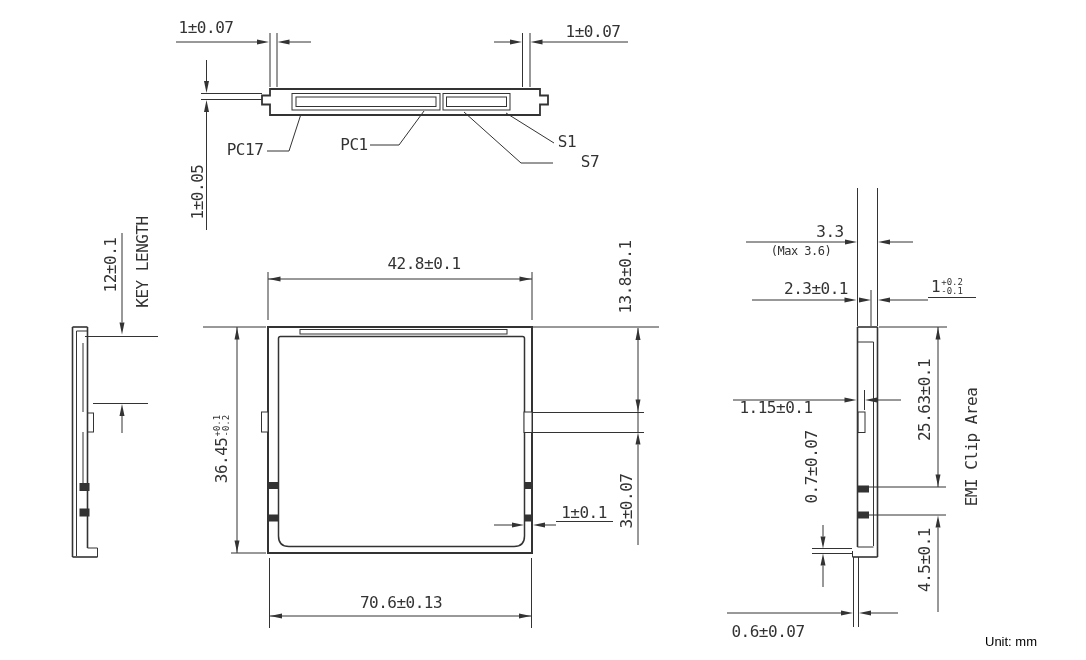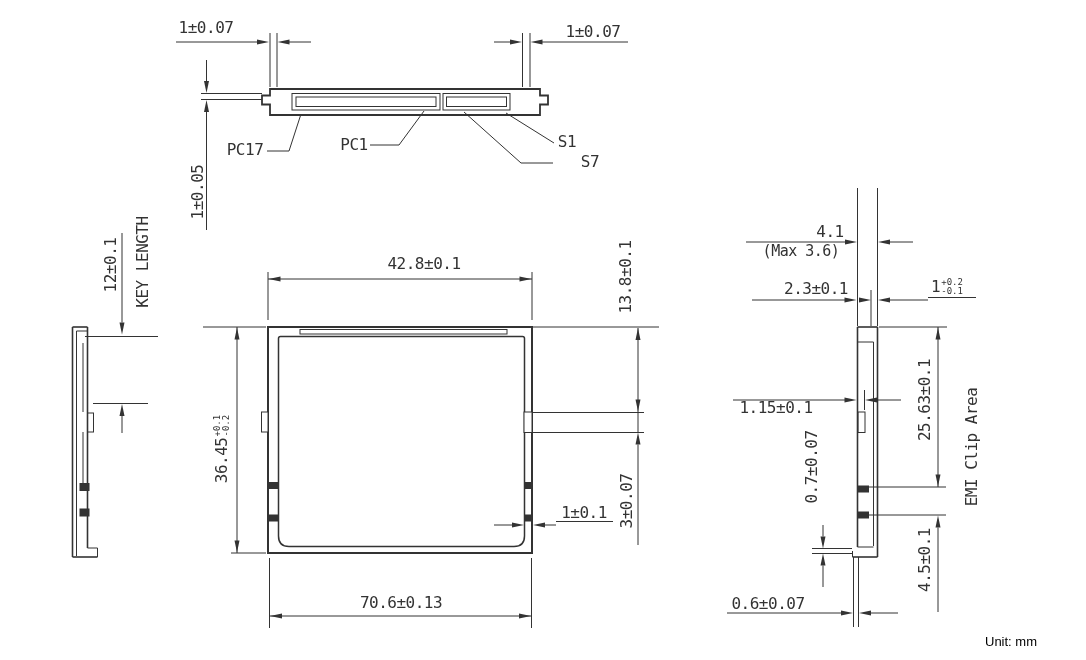--- a/index.html
+++ b/index.html
@@ -3,21 +3,21 @@
 <meta charset="utf-8">
 <style>
   html,body{margin:0;padding:0;background:#fff;}
   .canvas{position:relative;width:1086px;height:660px;background:#ffffff;overflow:hidden;
           font-family:"DejaVu Sans Mono",monospace;}
   svg{position:absolute;left:0;top:0;}
   .lbl{position:absolute;font-family:"DejaVu Sans Mono",monospace;font-size:16px;color:#333;
        white-space:nowrap;letter-spacing:-0.5px;transform:translate(-50%,-50%);
        display:flex;align-items:center;line-height:1;}
   .lbl.v{transform:translate(-50%,-50%) rotate(-90deg);}
-  .lbl.small{font-size:15px;}
+  .lbl.small{font-size:12px;}
   .tol{display:inline-flex;flex-direction:column;font-size:9px;line-height:1.05;
        letter-spacing:0;margin-left:1px;}
   .unit{position:absolute;font-family:"Liberation Sans",sans-serif;font-size:13px;color:#000;
         transform:translate(-50%,-50%);}
 </style>
 </head>
 <body>
 
 <div class="canvas">
 
@@ -244,32 +244,32 @@
       <span class="tol">
         <span>+0.1</span>
         <span>-0.2</span>
       </span>
 </div>
 <div class="lbl" style="left:401px;top:603px">70.6±0.13</div>
 <div class="lbl v" style="left:626px;top:277px">13.8±0.1</div>
 <div class="lbl v" style="left:627px;top:501px">3±0.07</div>
 <div class="lbl" style="left:584px;top:513px">1±0.1</div>
 
-<div class="lbl" style="left:830px;top:232px">4.1</div>
+<div class="lbl" style="left:830px;top:232px">3.3</div>
 <div class="lbl small" style="left:801px;top:251px">(Max 3.6)</div>
 <div class="lbl" style="left:816px;top:289px">2.3±0.1</div>
 <div class="lbl" style="left:947px;top:287px">
   <span>1</span>
       <span class="tol">
         <span>+0.2</span>
         <span>-0.1</span>
       </span>
 </div>
 <div class="lbl" style="left:776px;top:408px">1.15±0.1</div>
 <div class="lbl v" style="left:812px;top:467px">0.7±0.07</div>
 <div class="lbl v" style="left:925px;top:400px">25.63±0.1</div>
 <div class="lbl v" style="left:925px;top:560px">4.5±0.1</div>
 <div class="lbl v" style="left:972px;top:447px">EMI Clip Area</div>
-<div class="lbl" style="left:768px;top:604px">0.6±0.07</div>
+<div class="lbl" style="left:768px;top:632px">0.6±0.07</div>
 
 <div class="unit" style="left:1011px;top:641px">Unit: mm</div>
 
 </div>
 
 </body></html>

